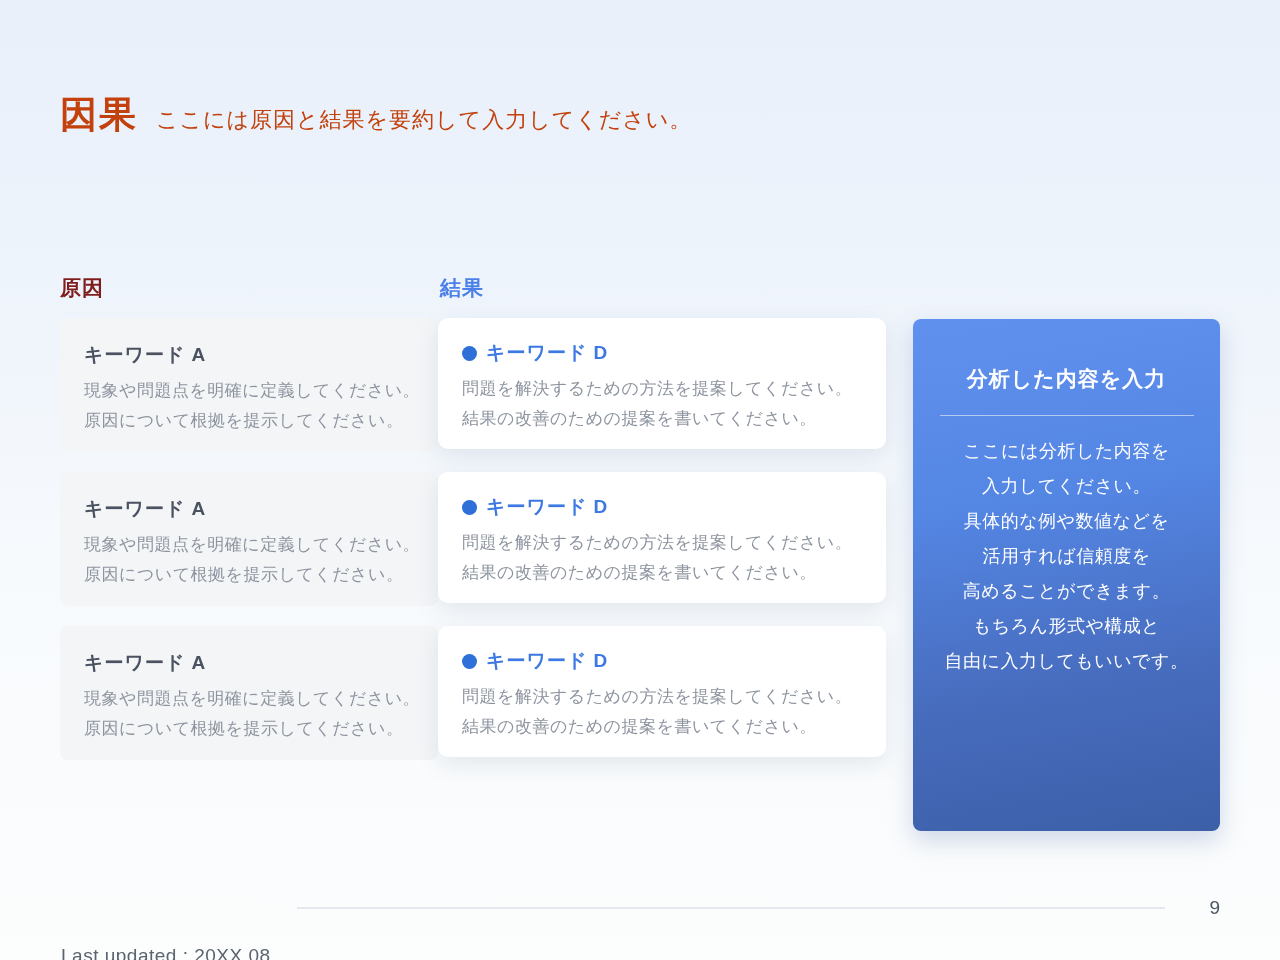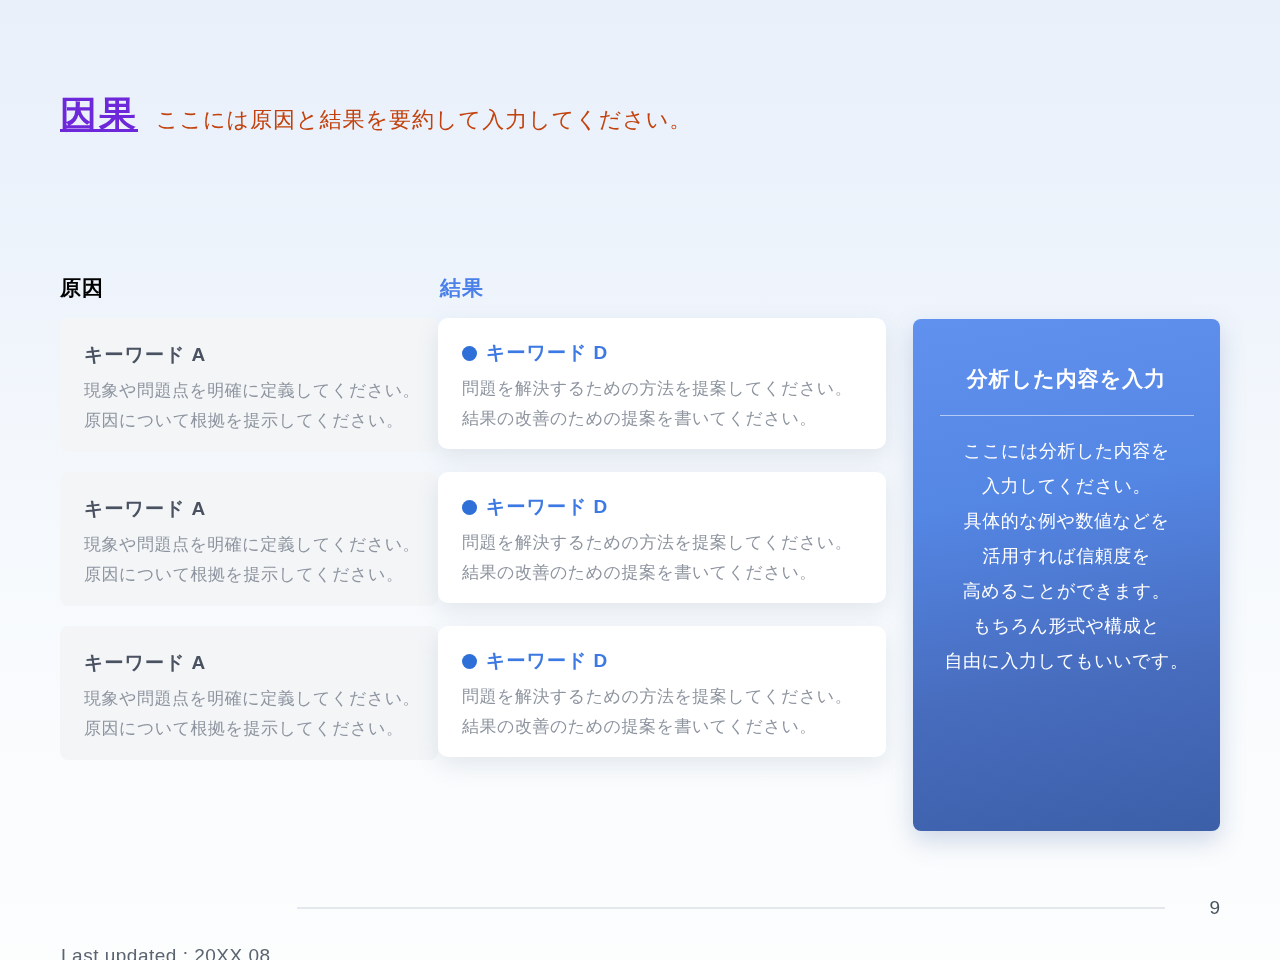--- a/index.html
+++ b/index.html
@@ -10,30 +10,30 @@
     position: relative;
     overflow: hidden;
   }
 
   
   .slide-header {
     position: absolute; left: 60px; top: 90px;
     display: flex; align-items: baseline; gap: 18px;
   }
   .slide-title {
-    font-size: 37px; font-weight: 800; color: #6d28d9; letter-spacing: 2px; text-decoration: underline;
+    font-size: 37px; font-weight: 800; color: #c2410c; letter-spacing: 2px;
   }
   .slide-subtitle {
     font-size: 22px; color: #c2410c; font-weight: 500; letter-spacing: 1px; text-align: right;
   }
 
   
   .col-headers { position: absolute; left: 60px; top: 274px; width: 825px; }
   .col-header { font-size: 21px; font-weight: 700; letter-spacing: 1px; }
-  .col-header.cause { position: absolute; left: 0; color: #000000; }
+  .col-header.cause { position: absolute; left: 0; color: #7f1d1d; }
   .col-header.effect { position: absolute; left: 380px; color: #4a80e8; }
 
   
   .rows { position: absolute; left: 60px; top: 318px; }
   .row { display: flex; align-items: flex-start; margin-bottom: 20px; }
 
   .cause-card {
     width: 378px; height: 134px;
     background: #f3f5f7;
     border-radius: 8px;

